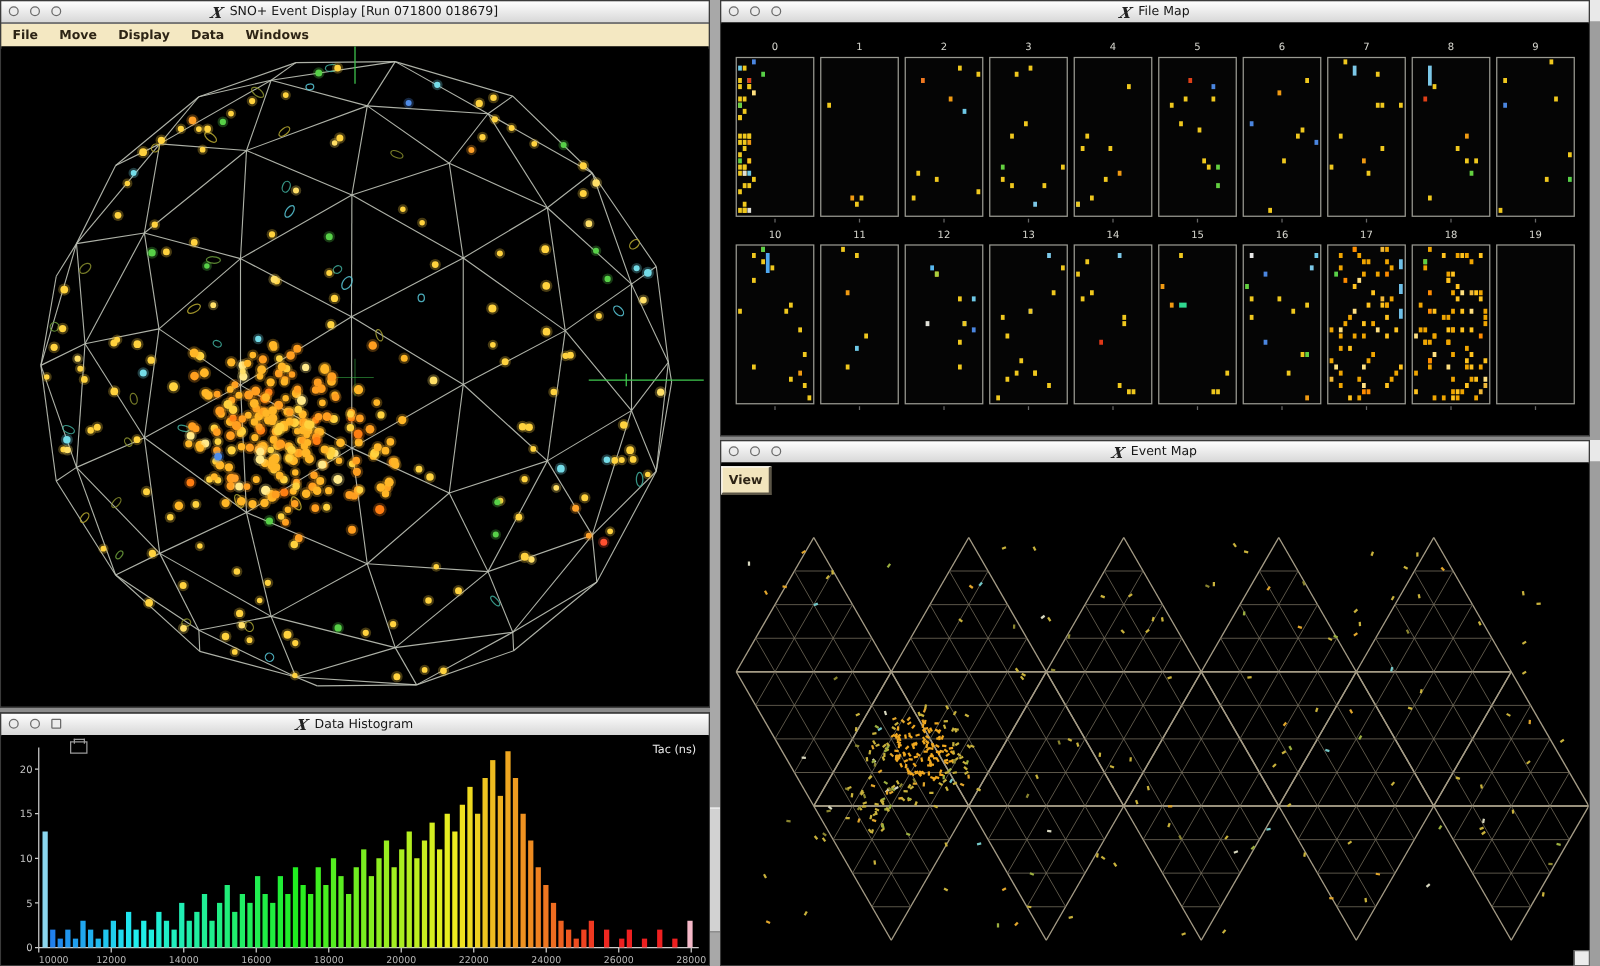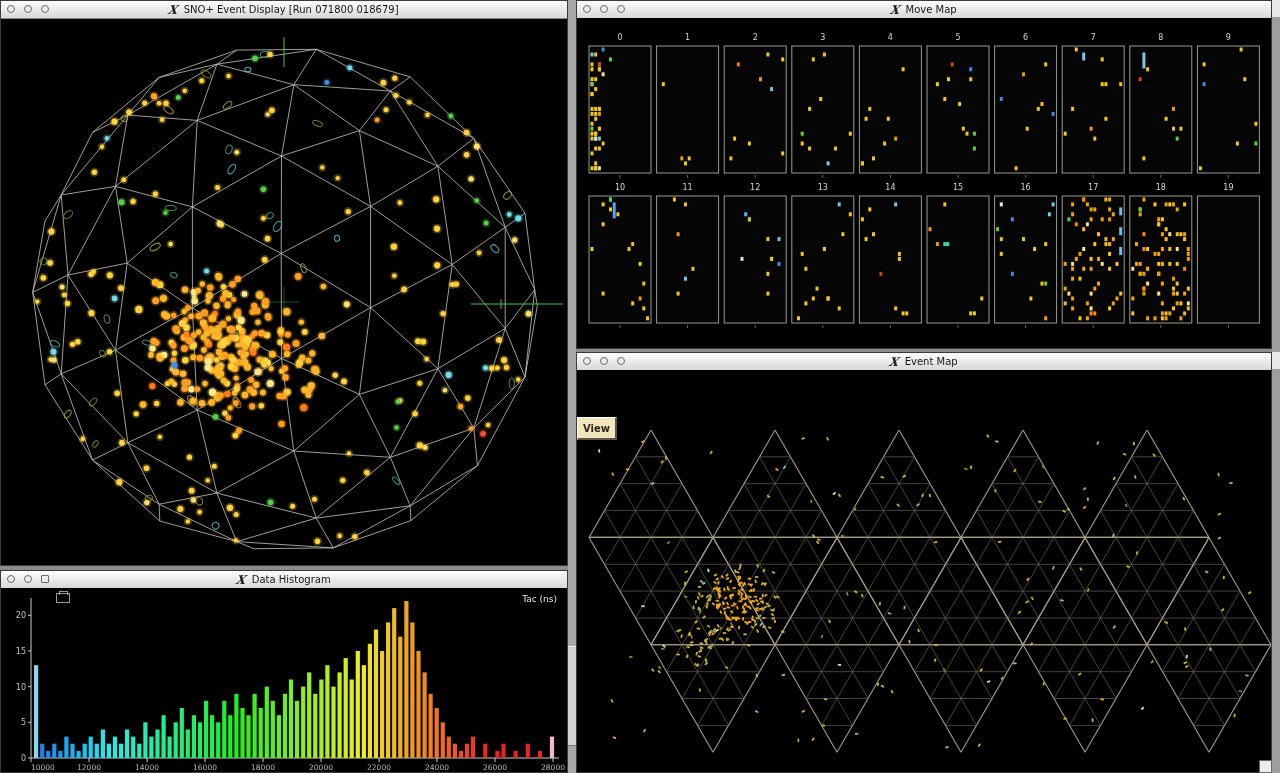--- a/index.html
+++ b/index.html
@@ -15,21 +15,21 @@
   .xlogo{font-family:"DejaVu Serif",serif;font-style:italic;font-weight:bold;font-size:12px;
          transform:skewX(-14deg);color:#222;}
   .menubar{height:19px;background:#f4e8c2;border-bottom:1px solid #777;display:flex;align-items:center;
            gap:17px;padding:0 9px;}
   .menu-item{font-size:10px;font-weight:bold;color:#2d2415;cursor:default;}
   .content{position:absolute;left:0;right:0;bottom:0;background:#000;overflow:hidden;}
   svg{display:block;}
   .view-btn{position:absolute;left:0px;top:20px;width:40px;height:23px;background:#f2e5bd;
             border-top:1px solid #fff;border-left:1px solid #fff;border-right:2px solid #5c5647;
             border-bottom:2px solid #5c5647;font-size:10px;font-weight:bold;color:#2d2415;
-            display:flex;align-items:center;justify-content:center;z-index:5;box-sizing:border-box;margin-top:44px;}
+            display:flex;align-items:center;justify-content:center;z-index:5;box-sizing:border-box;}
   .strip{position:absolute;background:#a8a8a8;}
   .strip .thumb{position:absolute;left:0;width:100%;background:#d2d2d2;border-top:1px solid #efefef;
                 border-bottom:1px solid #777;box-sizing:border-box;}
   .sliver{position:absolute;background:#e9e9e9;}
   .grip{position:absolute;left:1259px;top:760px;width:13px;height:13px;background:#ececec;
         border:1px solid #6a6a6a;box-sizing:border-box;z-index:6;}
   .hist-icon{position:absolute;left:55px;top:5px;width:14px;height:10px;border:1px solid #9a9a9a;
              box-sizing:border-box;z-index:3;}
   .hist-icon:before{content:"";position:absolute;left:2px;top:-3px;width:7px;height:3px;border:1px solid #9a9a9a;border-bottom:none;}
 </style>
@@ -41,20 +41,27 @@
     <div class="controls">
       <div class="ctrl"></div>
       <div class="ctrl"></div>
       <div class="ctrl"></div>
     </div>
     <div class="title">
       <span class="xlogo">X</span>
       <span>SNO+ Event Display [Run 071800 018679]</span>
     </div>
   </div>
+  <div class="menubar">
+      <span class="menu-item">File</span>
+      <span class="menu-item">Move</span>
+      <span class="menu-item">Display</span>
+      <span class="menu-item">Data</span>
+      <span class="menu-item">Windows</span>
+    </div>
   <div class="content" style="top:36px;">
     <svg id="svg-sphere" width="566" height="528" viewBox="0 0 566 528">
         <g>
           <line x1="158.1" y1="40.4" x2="126.8" y2="78.1" stroke="#bdc1b6" stroke-width="0.9" opacity="0.92"></line>
           <line x1="126.8" y1="78.1" x2="215.9" y2="27.2" stroke="#bdc1b6" stroke-width="0.9" opacity="0.92"></line>
           <line x1="215.9" y1="27.2" x2="158.1" y2="40.4" stroke="#bdc1b6" stroke-width="0.9" opacity="0.92"></line>
           <line x1="126.8" y1="78.1" x2="196.2" y2="83.4" stroke="#bdc1b6" stroke-width="0.9" opacity="0.92"></line>
           <line x1="196.2" y1="83.4" x2="215.9" y2="27.2" stroke="#bdc1b6" stroke-width="0.9" opacity="0.92"></line>
           <line x1="196.2" y1="83.4" x2="292.8" y2="47.7" stroke="#bdc1b6" stroke-width="0.9" opacity="0.92"></line>
           <line x1="292.8" y1="47.7" x2="215.9" y2="27.2" stroke="#bdc1b6" stroke-width="0.9" opacity="0.92"></line>
@@ -1011,21 +1018,21 @@
 
 <div class="window" id="win-crate" style="left:576px;top:0;width:696px;height:349px;">
   <div class="titlebar">
     <div class="controls">
       <div class="ctrl"></div>
       <div class="ctrl"></div>
       <div class="ctrl"></div>
     </div>
     <div class="title">
       <span class="xlogo">X</span>
-      <span>Move Map</span>
+      <span>File Map</span>
     </div>
   </div>
   <div class="content" style="top:17px;">
     <svg id="svg-crates" width="694" height="330" viewBox="0 0 694 330">
         <g>
           <text x="43" y="22" text-anchor="middle" fill="#d8d8d0" font-size="8" font-family="DejaVu Sans">0</text>
           <rect x="12" y="28" width="62" height="127" fill="#050505" stroke="#9a9a92" stroke-width="1"></rect>
           <line x1="43" y1="157" x2="43" y2="160" stroke="#666" stroke-width="1"></line>
           <rect x="17.2" y="113.7" width="3" height="4" fill="#f0c81e"></rect>
           <rect x="17.2" y="93.9" width="3" height="4" fill="#f0c81e"></rect>

